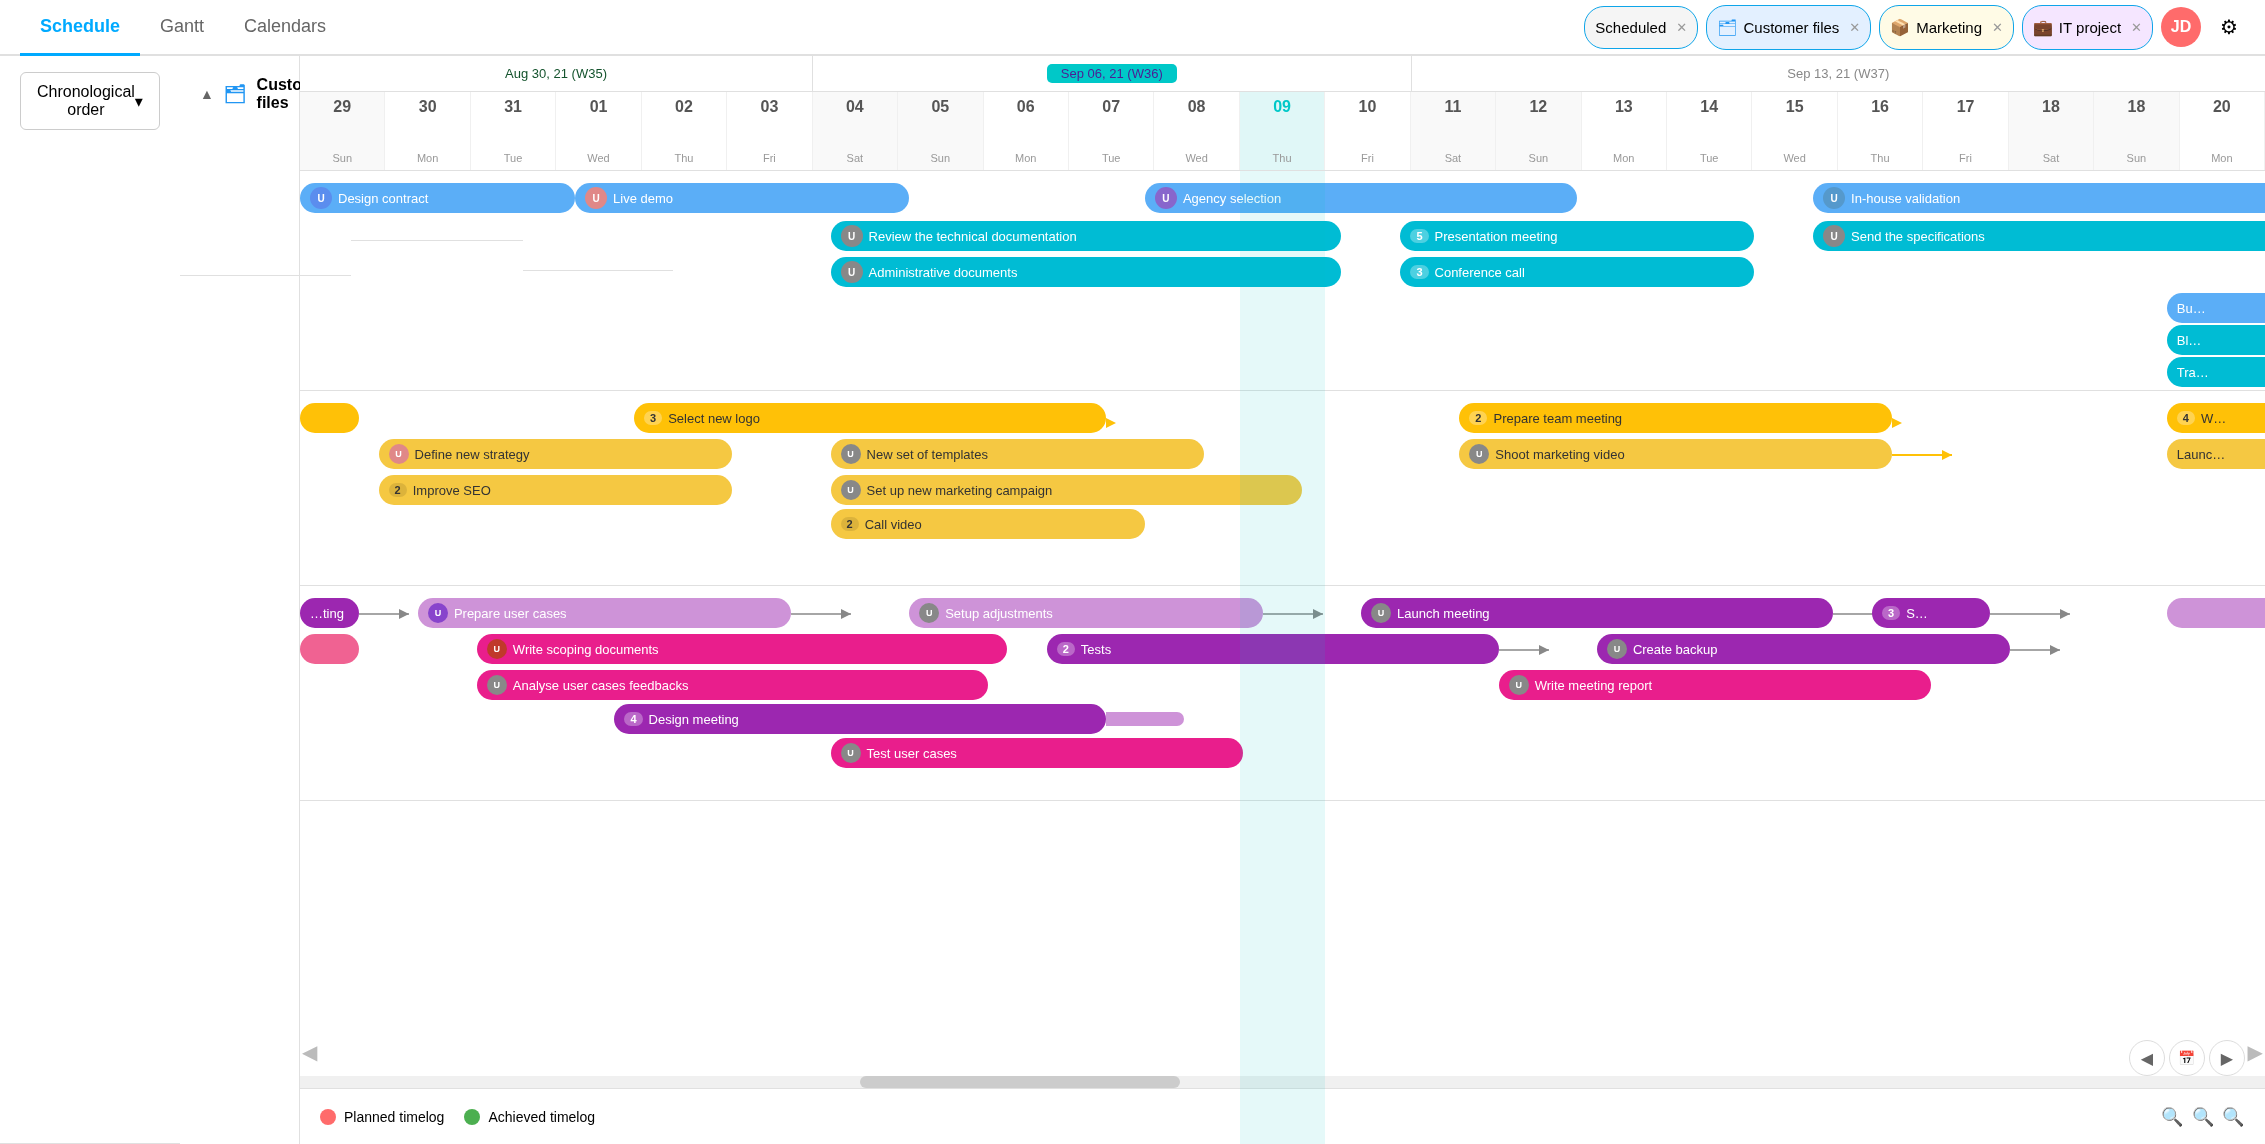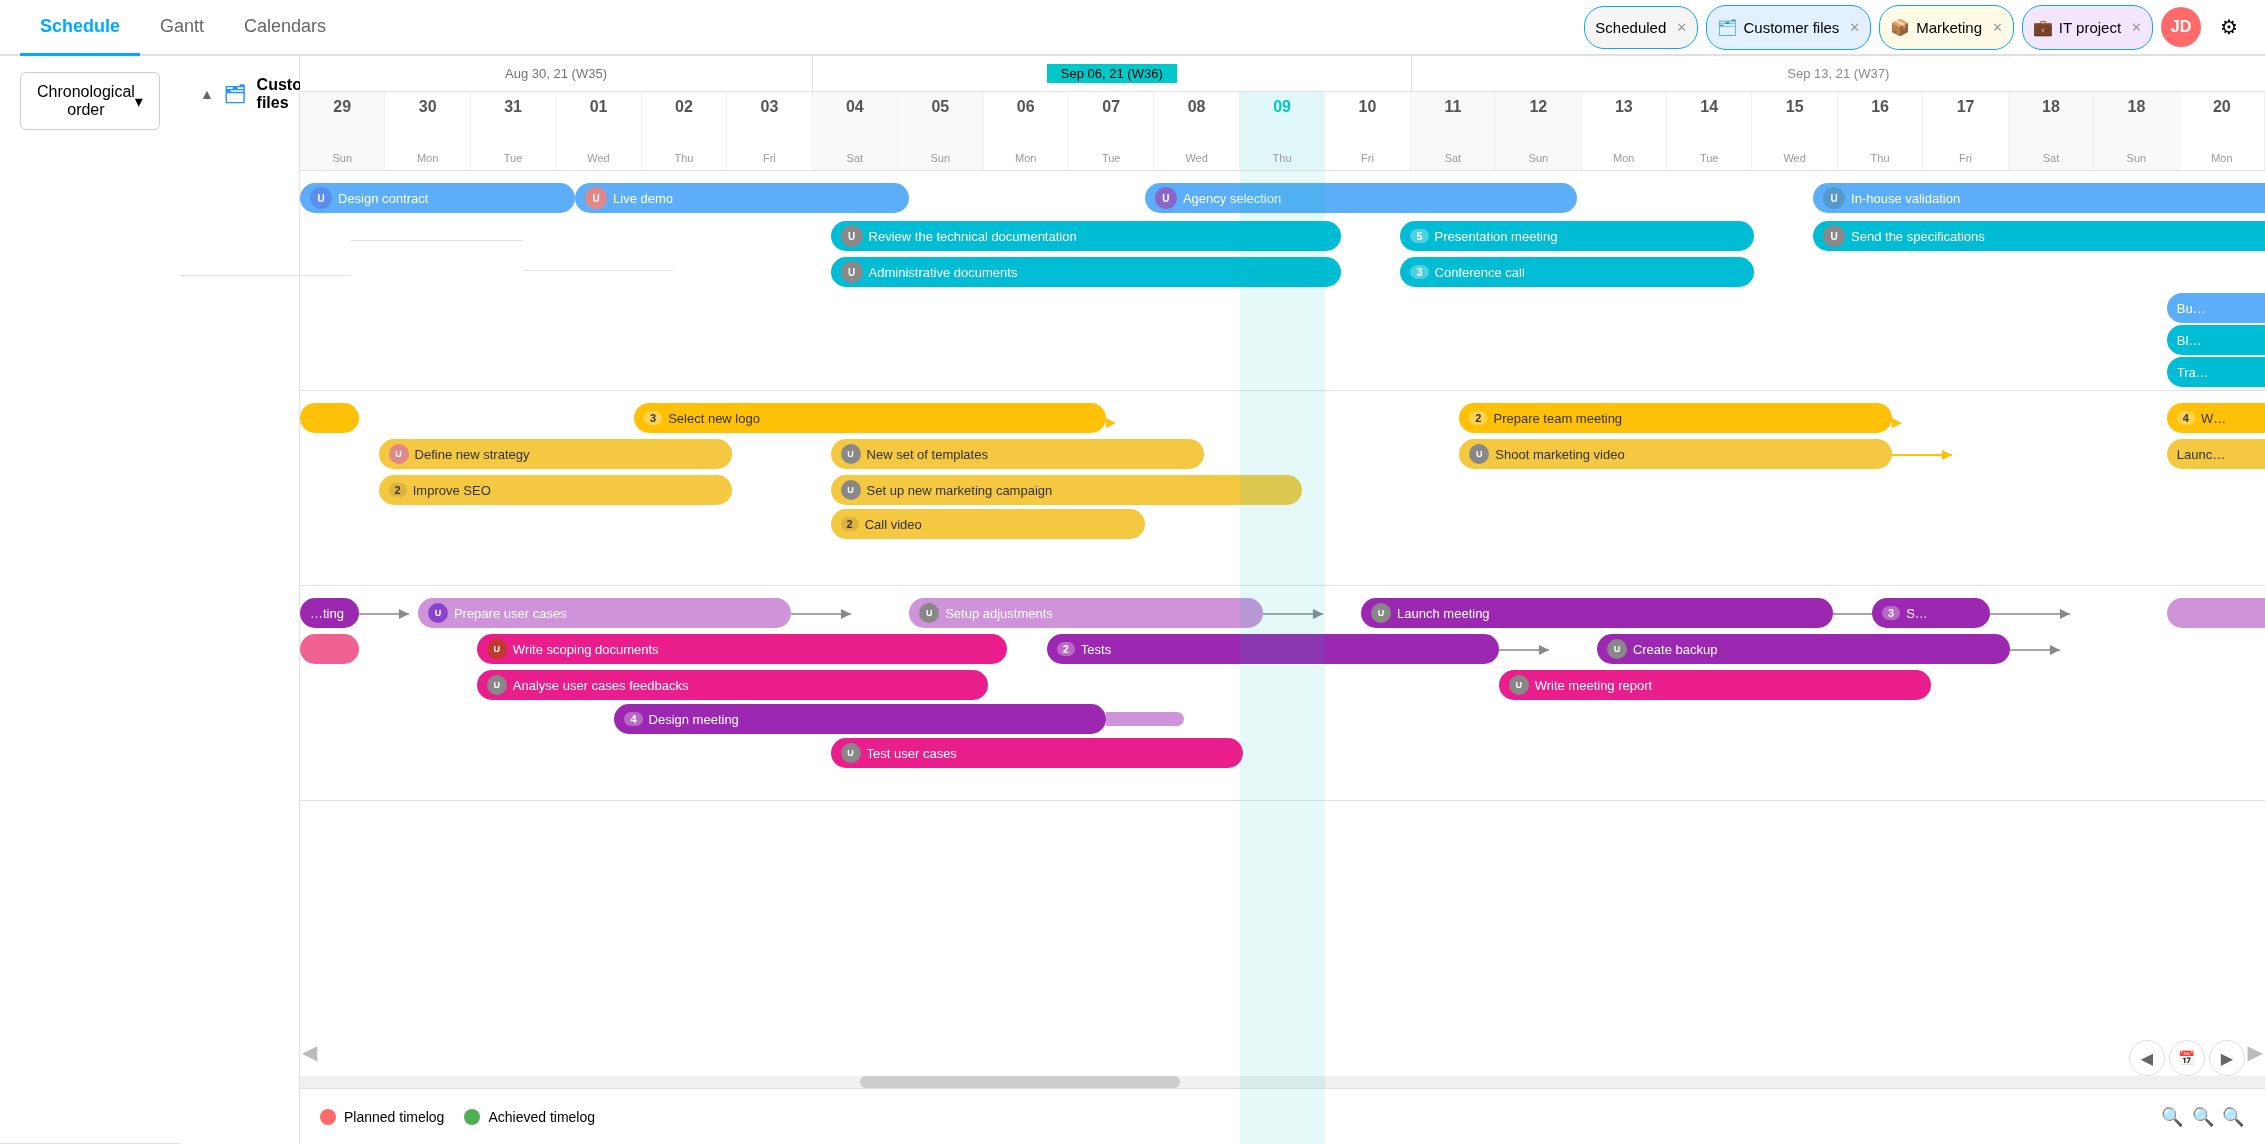--- a/index.html
+++ b/index.html
@@ -307,26 +307,26 @@
         <span style="font-size:18px; color:#9c27b0;">💼</span>
         <span>IT project</span>
       </div>
     </div>
   </div>
 
   <div class="calendar-area">
 
     <div style="display:flex; border-bottom:1px solid #e0e0e0; height:36px; background:#fff; position:relative;">
 
-      <div style="flex:6; display:flex; align-items:center; justify-content:center; border-right:1px solid #e0e0e0; font-size:13px; color:#737373;">
+      <div style="flex:6; display:flex; align-items:center; justify-content:center; border-right:1px solid #e0e0e0; font-size:13px; color:#14532d;">
         <span>Aug 30, 21 (W35)</span>
       </div>
 
       <div style="flex:7; display:flex; align-items:center; justify-content:center; border-right:1px solid #e0e0e0;">
-        <span style="background:#00c8c8; color:#000000; padding:2px 14px; border-radius:0; font-size:13px;">Sep 06, 21 (W36)</span>
+        <span style="background:#00c8c8; color:#4c1d95; padding:2px 14px; border-radius:5px; font-size:13px;">Sep 06, 21 (W36)</span>
       </div>
 
       <div style="flex:10; display:flex; align-items:center; justify-content:center; font-size:13px; color:#888;">
         <span>Sep 13, 21 (W37)</span>
       </div>
     </div>
 
     <div class="days-row">
 
       <div class="day-cell weekend">

